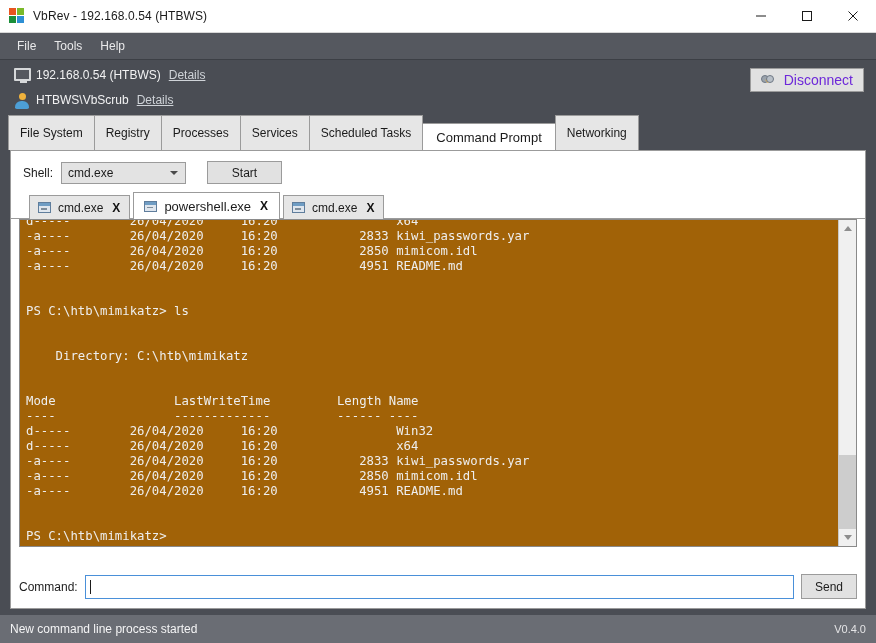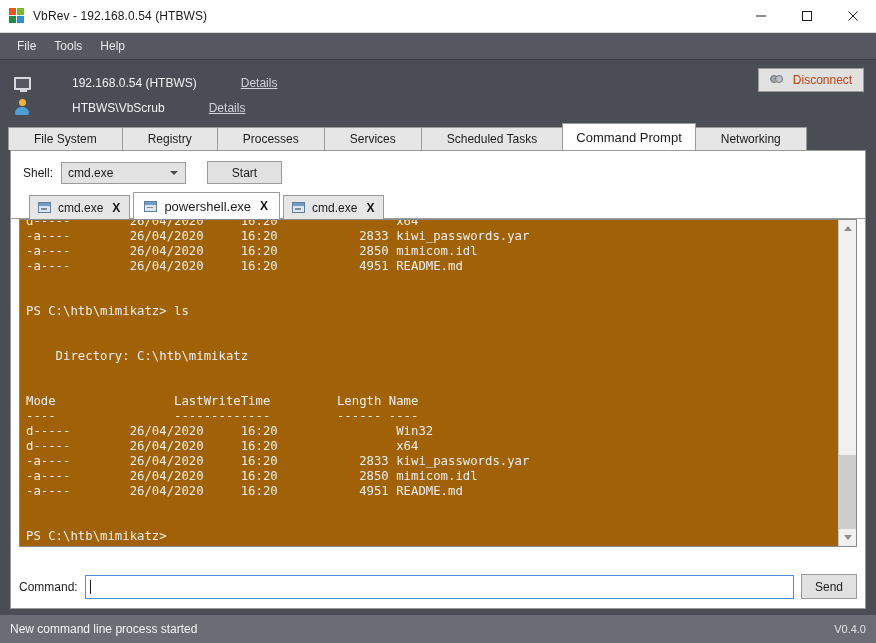--- a/index.html
+++ b/index.html
@@ -82,24 +82,23 @@
 
   
   .conn-header {
     background: #4a4d54;
     padding: 8px 12px 6px 14px;
     flex: 0 0 auto;
     position: relative;
   }
   .conn-row {
     display: flex;
-    align-items: flex-end;
+    align-items: flex-start;
     height: 22px;
     margin-bottom: 3px;
-    gap: 36px;
   }
   .conn-icon { width: 22px; flex: 0 0 auto; display: flex; align-items: center; }
   .monitor-glyph {
     width: 17px; height: 13px;
     border: 2px solid #d6d8da;
     background: #55585f;
     border-radius: 1px;
     position: relative;
     box-sizing: border-box;
   }
@@ -135,22 +134,22 @@
     right: 12px;
     top: 8px;
     height: 24px;
     min-width: 106px;
     background: #e1e1e1;
     border: 1px solid #9b9b9b;
     display: flex;
     align-items: center;
     justify-content: center;
     gap: 8px;
-    font-size: 12px;
-    color: #c2410c;
+    font-size: 14px;
+    color: #6d28d9;
     padding: 0 10px;
     box-sizing: border-box;
   }
   .plug-glyph { position: relative; width: 15px; height: 12px; flex: 0 0 auto; }
   .plug-glyph .pl, .plug-glyph .pr {
     position: absolute; top: 1px;
     width: 8px; height: 8px; border-radius: 50%;
     background: #9ba3ac; border: 1px solid #6f7884;
     box-sizing: border-box;
   }
@@ -166,26 +165,26 @@
   .tabstrip {
     display: flex;
     align-items: flex-end;
     padding-left: 8px;
     height: 26px;
     flex: 0 0 auto;
     position: relative;
     z-index: 3;
   }
   .tab {
-    height: 23px;
+    height: 35px;
     background: #e6e6e6;
     border: 1px solid #9b9b9b;
     border-bottom: none;
     margin-right: -1px;
-    padding: 0 25px;
+    padding: 0 11px;
     display: flex;
     align-items: center;
     font-size: 12px;
     color: #1b1b1b;
     white-space: nowrap;
     box-sizing: border-box;
   }
   .tab.active {
     background: #ffffff;
     height: 27px;

